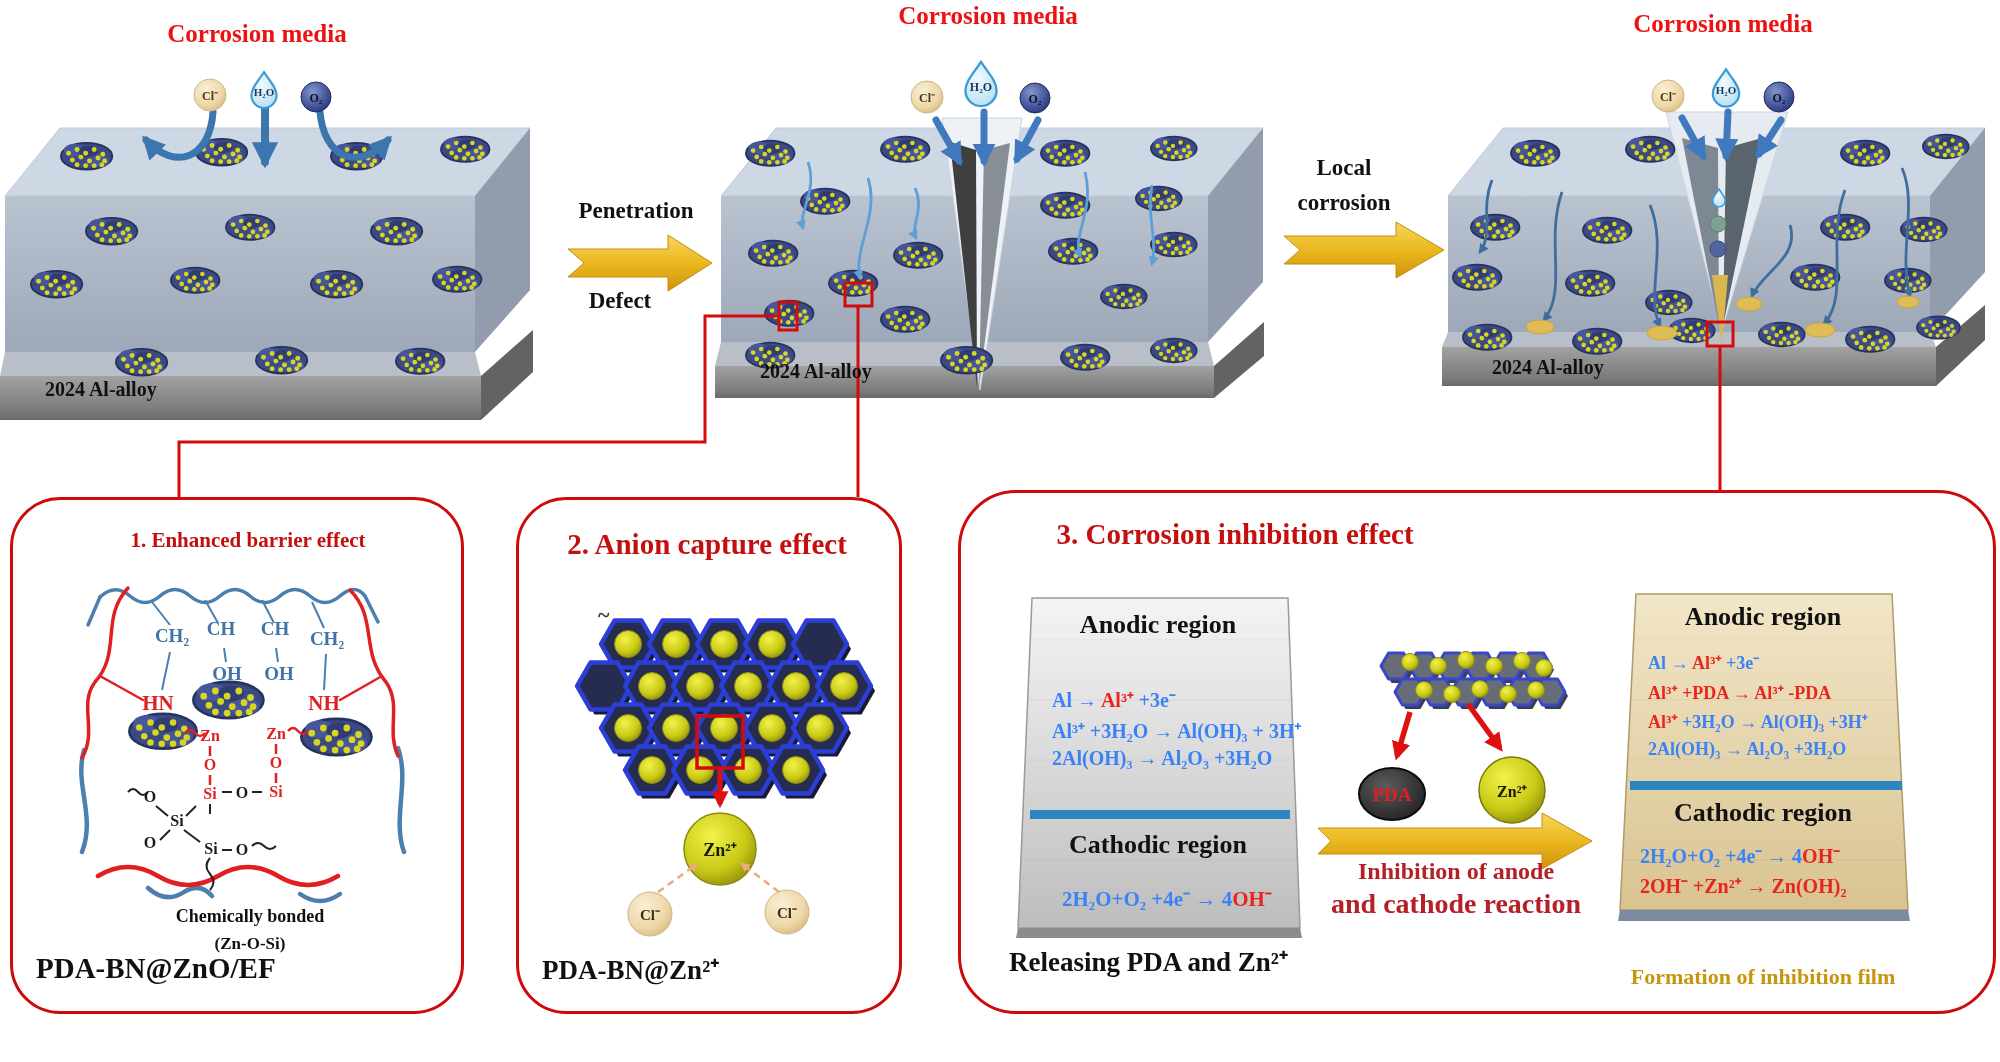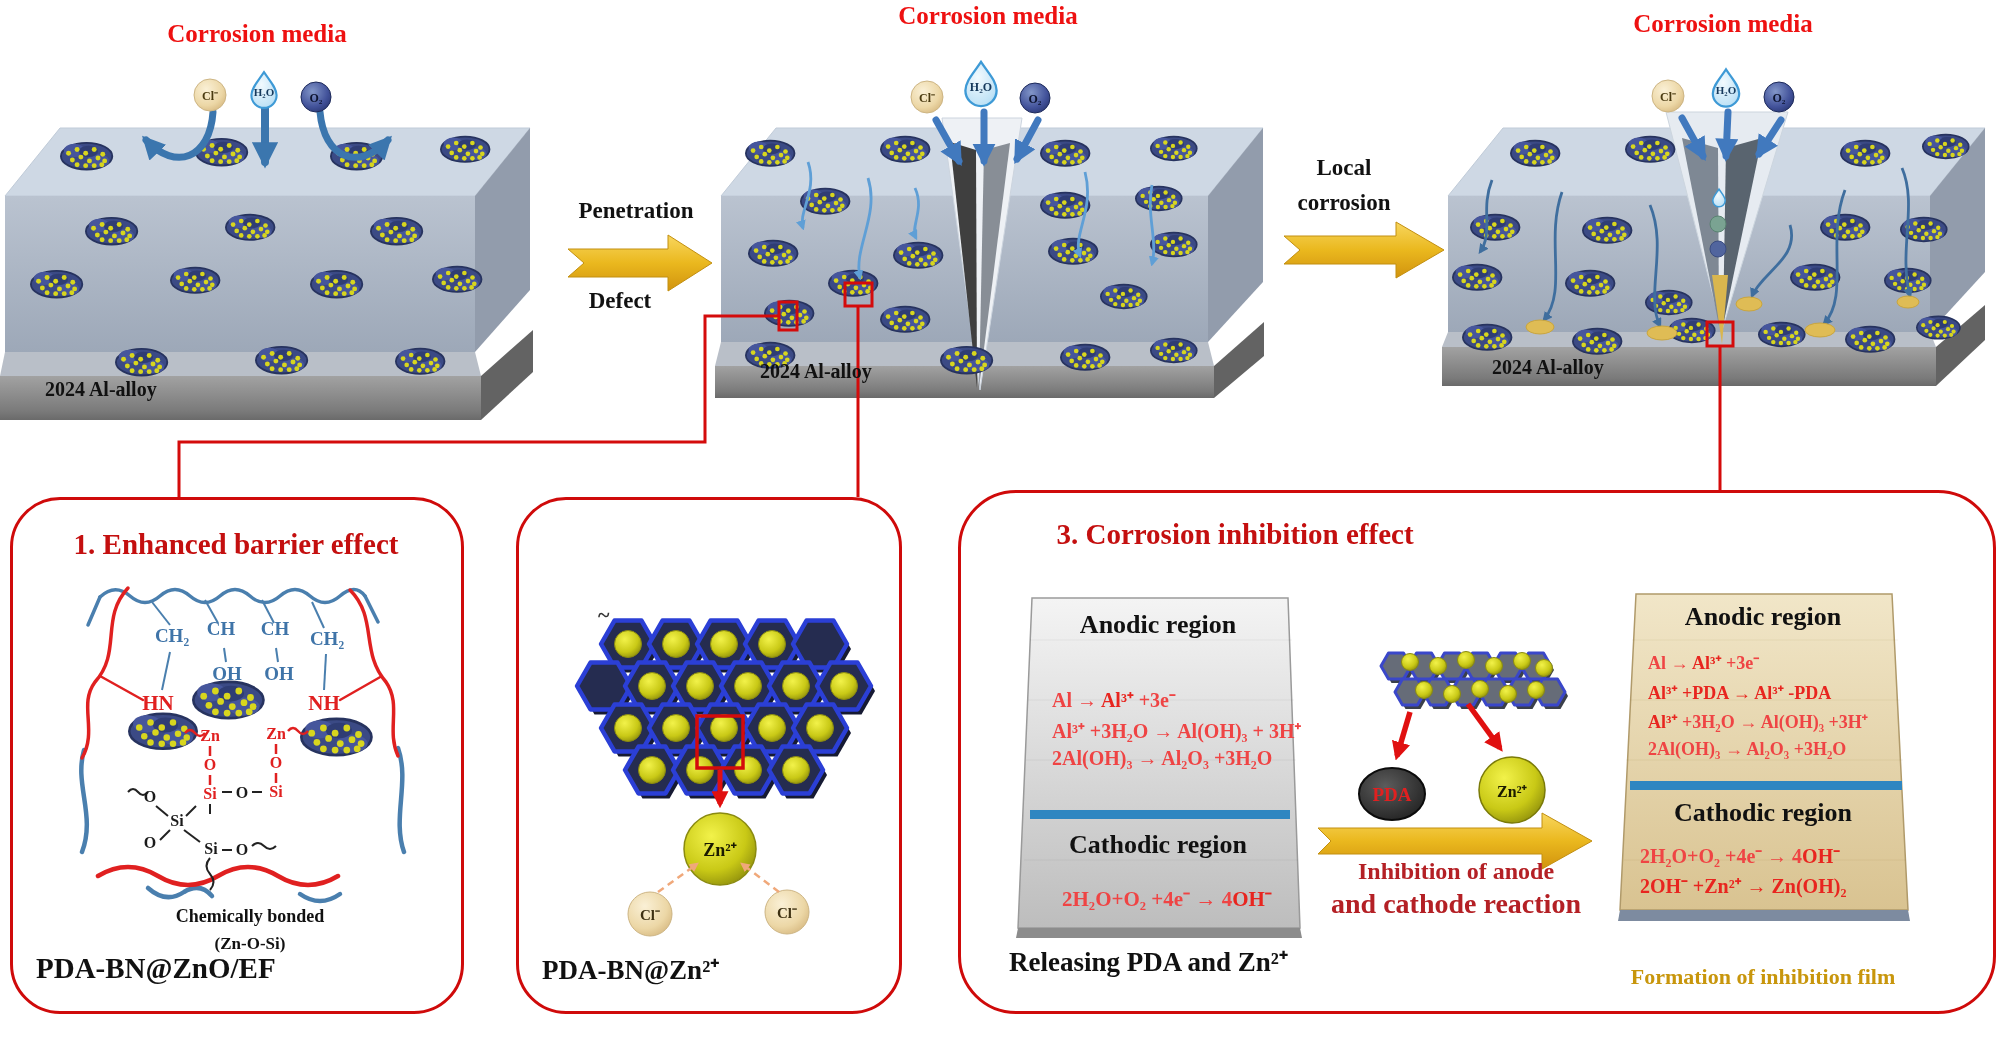--- a/index.html
+++ b/index.html
@@ -6,21 +6,21 @@
   #stage{position:relative;width:2000px;height:1062px;background:#fff;overflow:hidden;
          font-family:"Liberation Serif",serif;}
   #scene{position:absolute;left:0;top:0;}
   .box{position:absolute;border:3.5px solid #cf0a0a;background:transparent;pointer-events:none;}
   .t{position:absolute;font-weight:bold;white-space:nowrap;color:#111;}
   .c{transform:translateX(-50%);}
   .red{color:#ee1111;}
   .crimson{color:#c40f0f;}
   .dkred{color:#b42025;}
   .gold{color:#c8960c;margin-top:40px;}
-  .seg-k{color:#ef4444;}
+  .seg-k{color:#3b82f6;}
   .seg-r{color:#e8251f;}
   svg text{font-family:"Liberation Serif",serif;font-weight:bold;}
 </style>
 </head>
 <body>
 
 <div id="stage">
 
 <svg id="scene" width="2000" height="1062" viewBox="0 0 2000 1062">
   <defs>
@@ -523,21 +523,22 @@
 
 <div class="t c" style="left:636px;top:198px;font-size:23px;">Penetration</div>
 <div class="t c" style="left:620px;top:288px;font-size:23px;">Defect</div>
 <div class="t c" style="left:1344px;top:155px;font-size:23px;">Local</div>
 <div class="t c" style="left:1344px;top:190px;font-size:23px;text-align:right;">corrosion</div>
 
 <div class="t" style="left:45px;top:378px;font-size:20px;">2024 Al-alloy</div>
 <div class="t" style="left:760px;top:360px;font-size:20px;">2024 Al-alloy</div>
 <div class="t" style="left:1492px;top:356px;font-size:20px;">2024 Al-alloy</div>
 
-<div class="t c crimson" style="left:236px;top:528px;font-size:29px;">1. Enhanced barrier effect</div>
+<div class="t c crimson" style="left:248px;top:528px;font-size:21px;">1. Enhanced barrier effect</div>
+<div class="t c crimson" style="left:707px;top:528px;font-size:29px;">2. Anion capture effect</div>
 <div class="t c crimson" style="left:1220px;top:518px;font-size:29px;margin-left:15px;">3. Corrosion inhibition effect</div>
 
 <div class="t c" style="left:250px;top:906px;font-size:18px;">Chemically bonded</div>
 <div class="t c" style="left:250px;top:934px;font-size:17px;">(Zn-O-Si)</div>
 <div class="t" style="left:36px;top:952px;font-size:29px;">PDA-BN@ZnO/EF</div>
 <div class="t" style="left:542px;top:950px;font-size:27px;">PDA-BN@Zn²⁺</div>
 <div class="t" style="left:992px;top:942px;font-size:27px;margin-left:17px;">Releasing PDA and Zn²⁺</div>
 
 <div class="t c" style="left:1158px;top:610px;font-size:26px;">Anodic region</div>
 <div class="t" style="left:1052px;top:686px;font-size:20px;"><span class="seg-k">Al → </span><span class="seg-r">Al³⁺</span><span class="seg-k"> +3e⁻</span></div>

